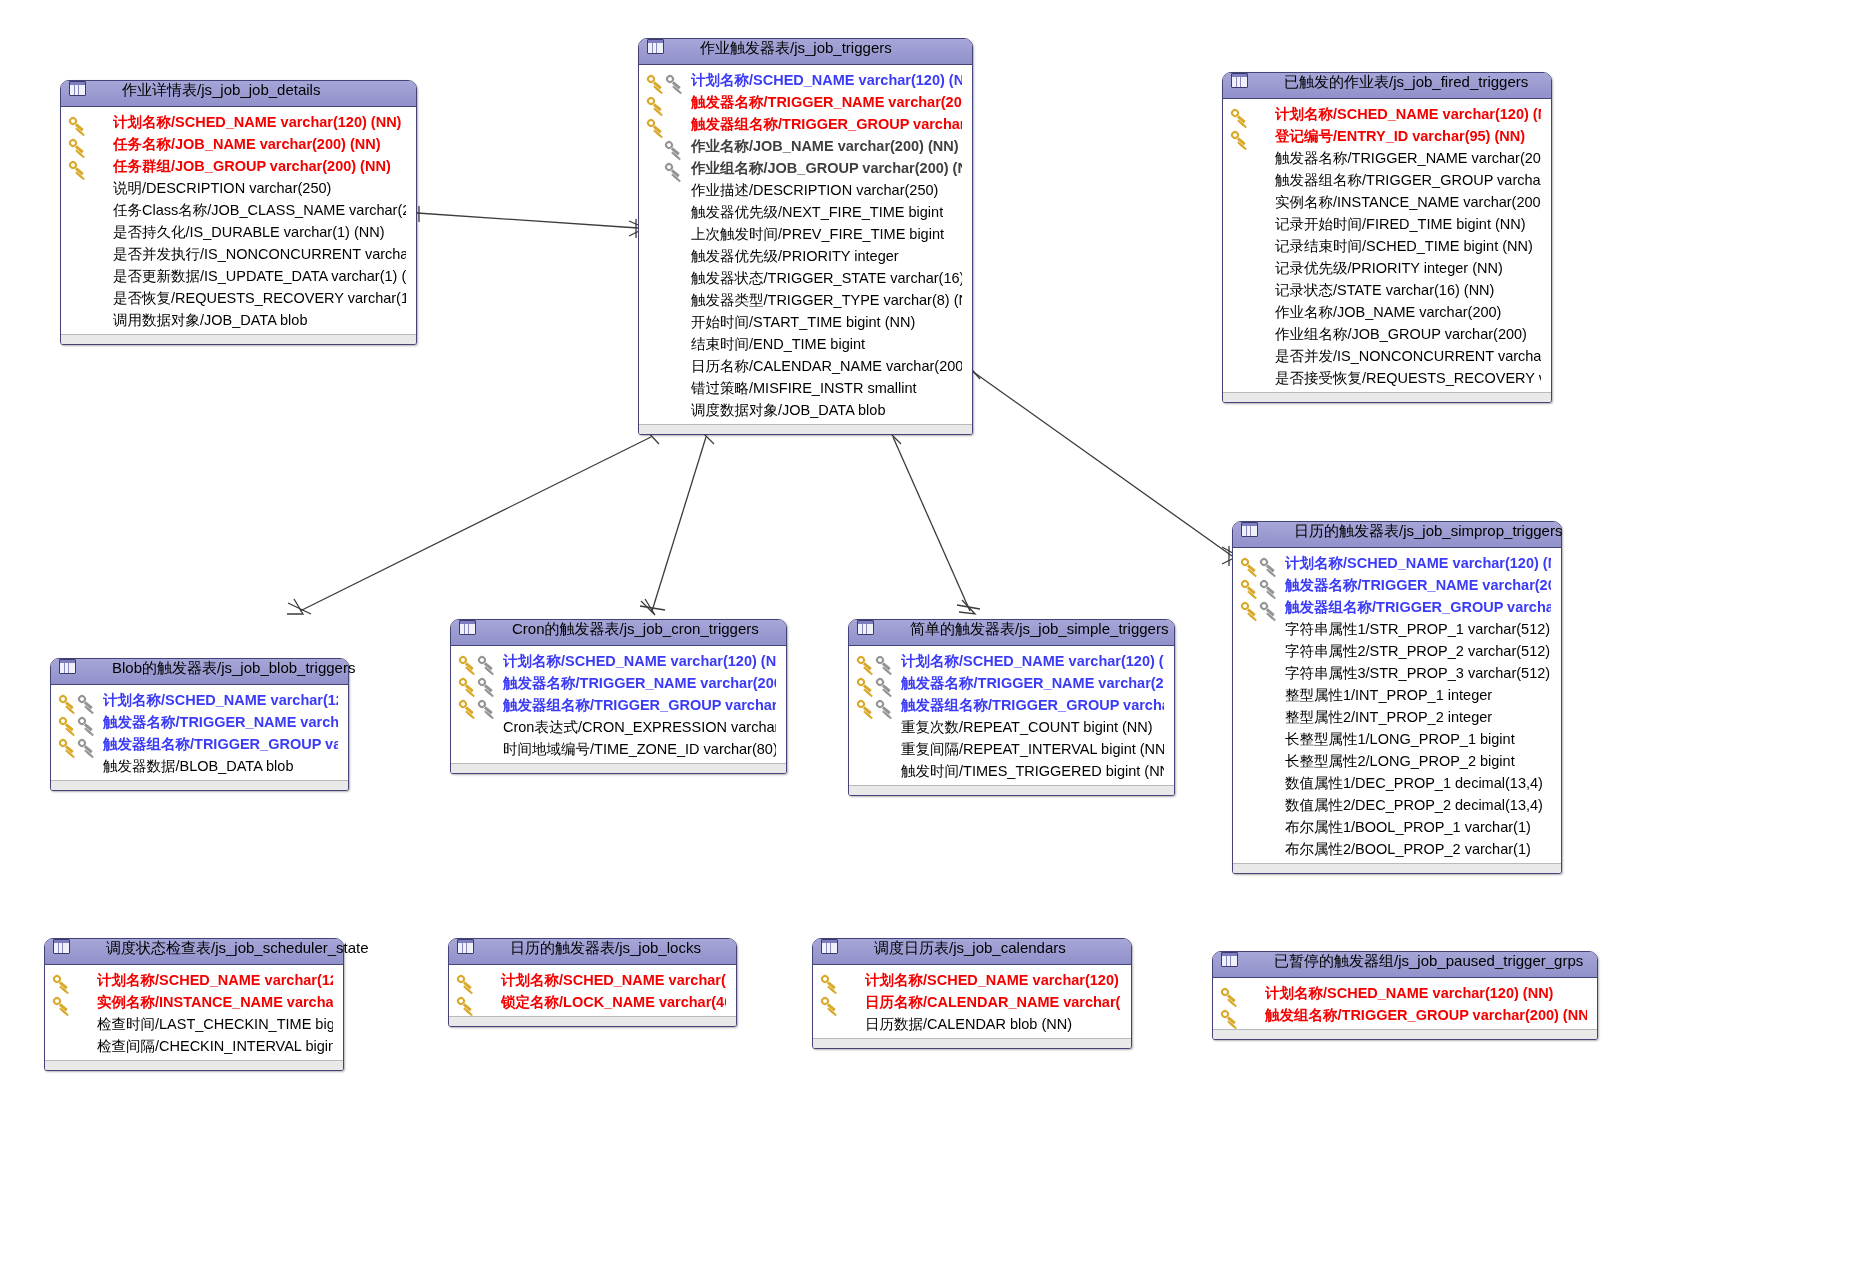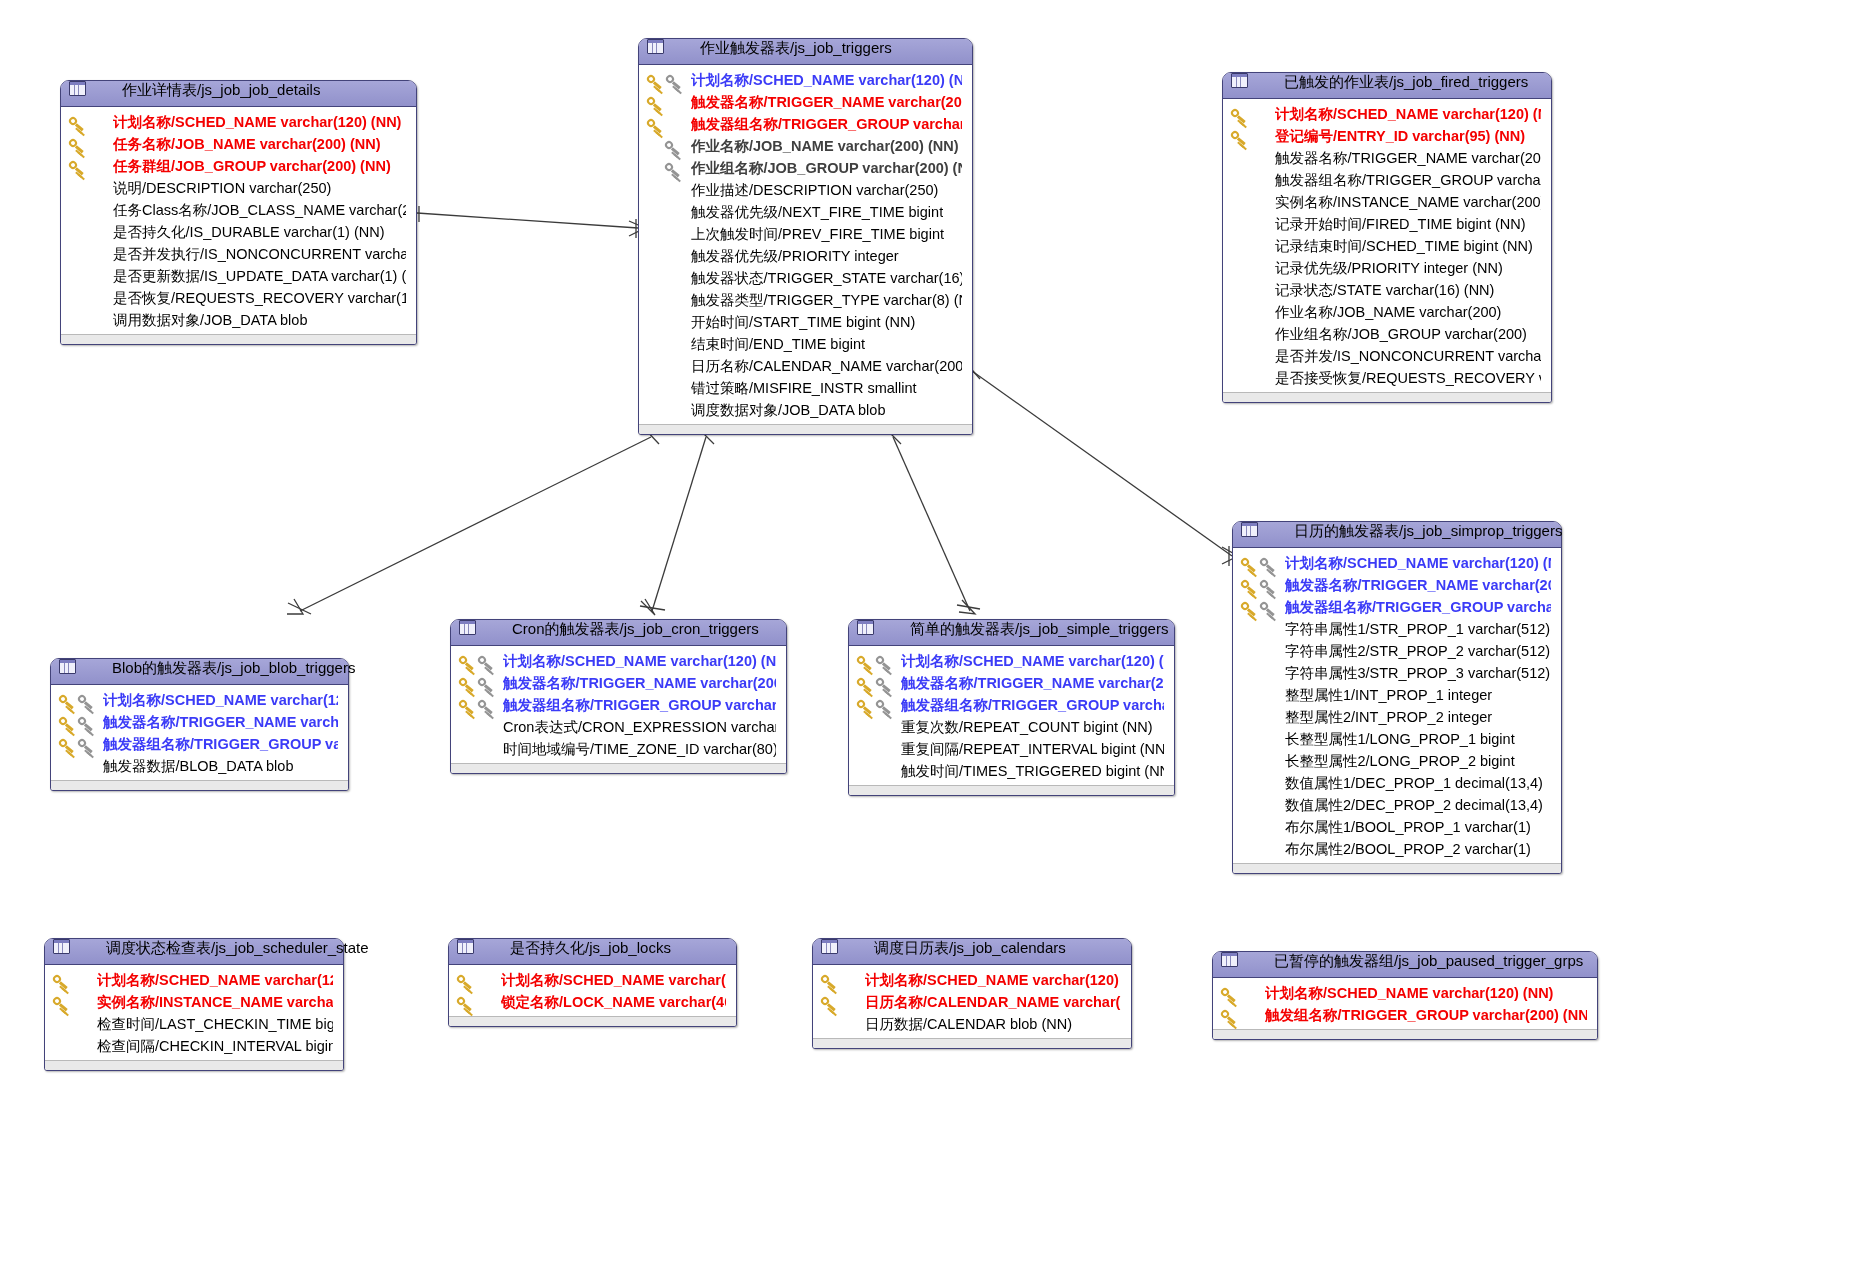--- a/index.html
+++ b/index.html
@@ -528,21 +528,21 @@
         <div class="col">
           <span class="keys"></span>
           <span class="cname c-plain">检查间隔/CHECKIN_INTERVAL bigint (NN)</span>
         </div>
       </div>
       <div class="footer"></div>
     </div>
     <div class="entity" style="left: 448px; top: 938px; width: 289px;">
       <div class="title">
         <span class="tbl-ico"></span>
-        <span>是否持久化/js_job_locks</span>
+        <span>日历的触发器表/js_job_locks</span>
       </div>
       <div class="cols">
         <div class="col">
           <span class="keys">
             <span class="key gold"></span>
           </span>
           <span class="cname c-pk">计划名称/SCHED_NAME varchar(120) (NN)</span>
         </div>
         <div class="col">
           <span class="keys">

